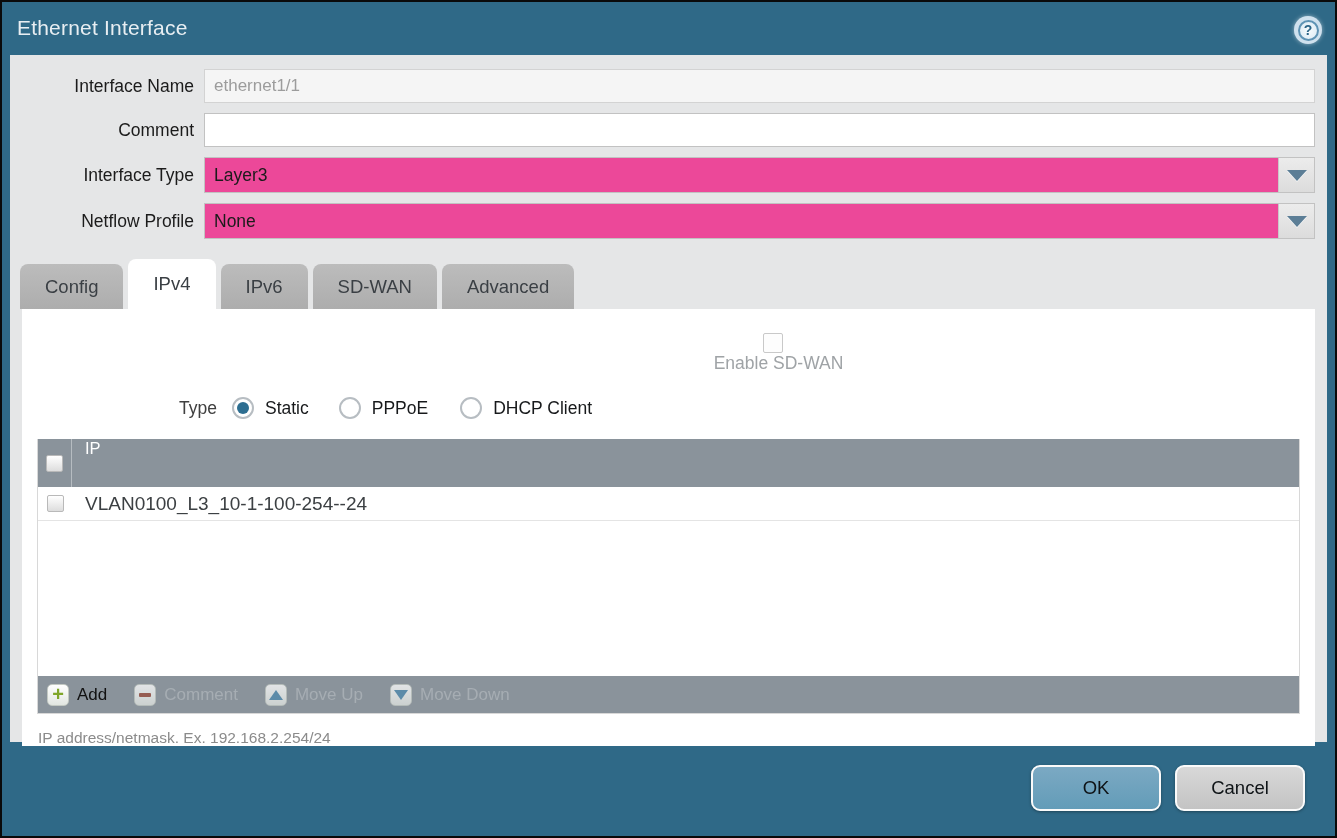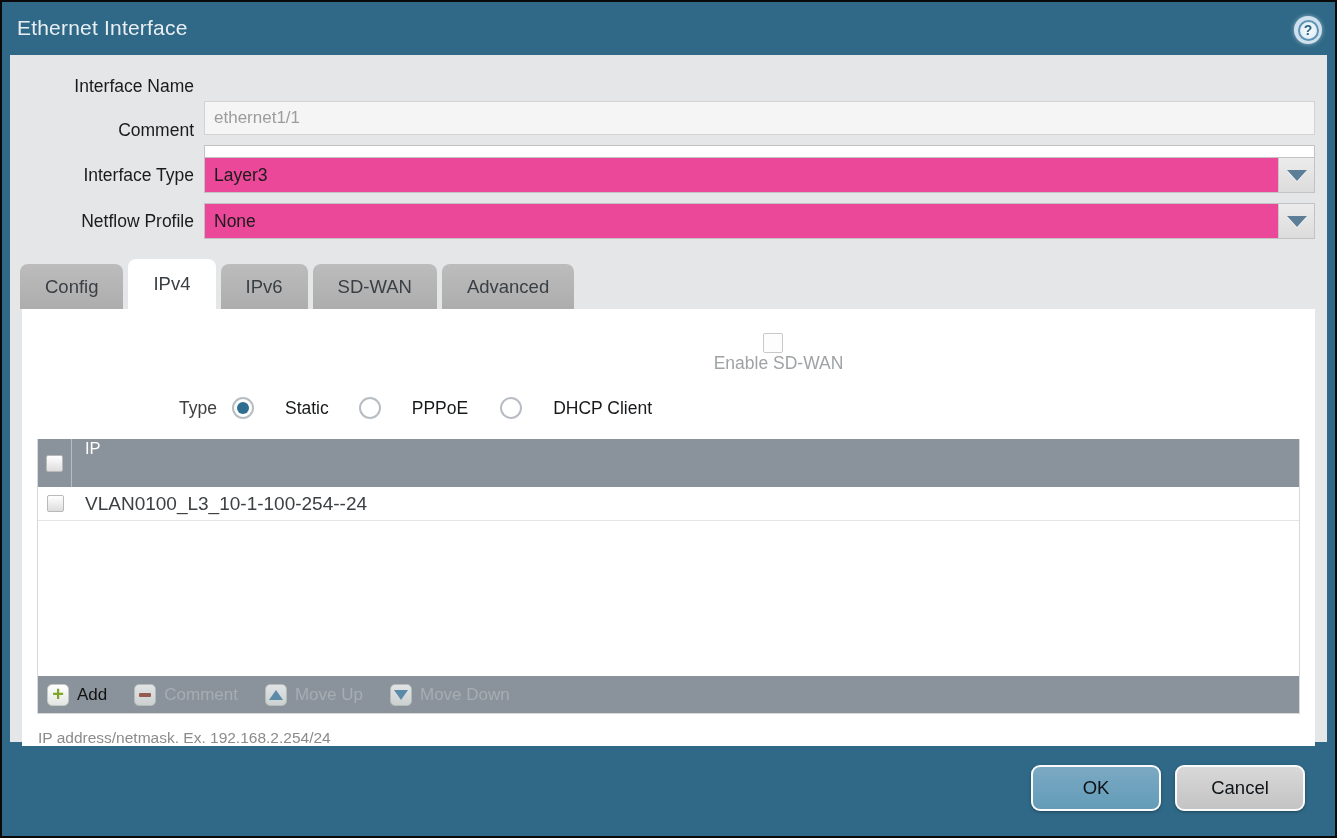--- a/index.html
+++ b/index.html
@@ -23,21 +23,21 @@
 
   
   .dlgbody { position:absolute; top:53px; left:8px; right:8px; bottom:94px; background:#E5E6E7; }
 
   
   .form { padding:14px 12px 2px 0; }
   .frow { display:flex; align-items:center; margin-bottom:10px; }
   .flabel { width:194px; text-align:right; padding-right:10px; font-size:17.5px; color:#1b1b1b; flex:none; }
   .fctl { flex:1; height:34px; }
   .tinput { width:100%; height:100%; border:1px solid #C2C2C2; background:#fff; font-size:17px;
-            color:#3c4043; padding:0 9px; font-family:"Liberation Sans", sans-serif;margin-top:32px; }
+            color:#3c4043; padding:0 9px; font-family:"Liberation Sans", sans-serif; }
   .tinput:disabled { background:#F5F5F5; color:#9C9C9C; border-color:#D3D3D3; }
   .combo { flex:1; height:36px; display:flex; border:1px solid #C2C2C2; background:#ec4899; cursor:pointer; }
   .combo-val { flex:1; display:flex; align-items:center; padding-left:9px; font-size:17.5px; color:#1b1b1b; }
   .combo-btn { width:36px; background:linear-gradient(#ECECEC,#DCDCDC); border-left:1px solid #C9C9C9;
                display:flex; align-items:center; justify-content:center; }
   .arr-down { width:0; height:0; border-left:10px solid transparent; border-right:10px solid transparent;
               border-top:11px solid #5C7E96; filter:drop-shadow(0 1px 0 rgba(255,255,255,.7)); }
 
   
   .tabs { display:flex; align-items:flex-end; height:50px; margin:8px 0 0 10px; position:relative; z-index:2; }
@@ -47,21 +47,21 @@
 
   
   .panel { background:#fff; margin:0 12px; height:437px; position:relative; z-index:1; }
 
   .sdwan-row { display:flex; align-items:center; padding-top:24px; margin-left:208px;flex-direction:column; }
   .cb { width:20px; height:20px; border:1px solid #C9C9C9; background:#FDFDFD; border-radius:2px; flex:none; }
   .sdwan-label { margin-left:12px; font-size:17.5px; color:#9FA3A6; }
 
   .type-row { display:flex; align-items:center; margin-top:23px; margin-left:157px; }
   .type-label { font-size:17.5px; color:#404040; margin-right:15px; }
-  .radio-opt { display:flex; align-items:center; cursor:pointer;gap:20px; }
+  .radio-opt { display:flex; align-items:center; cursor:pointer; }
   .radio { width:22px; height:22px; border-radius:50%; border:2px solid #B7BDC2; background:#fff;
            display:flex; align-items:center; justify-content:center; flex:none; }
   .radio .dot { width:12px; height:12px; border-radius:50%; background:#2D6E91; display:none; }
   .radio.sel .dot { display:block; }
   .radio-label { margin-left:11px; font-size:17.5px; color:#17191b; }
   .gap1 { margin-left:30px; } .gap2 { margin-left:32px; }
 
   
   .iptable { margin:20px 15px 0 15px; border:1px solid #D8D8D8; border-top:none; }
   .thead { height:48px; background:#8A939B; display:flex; }

